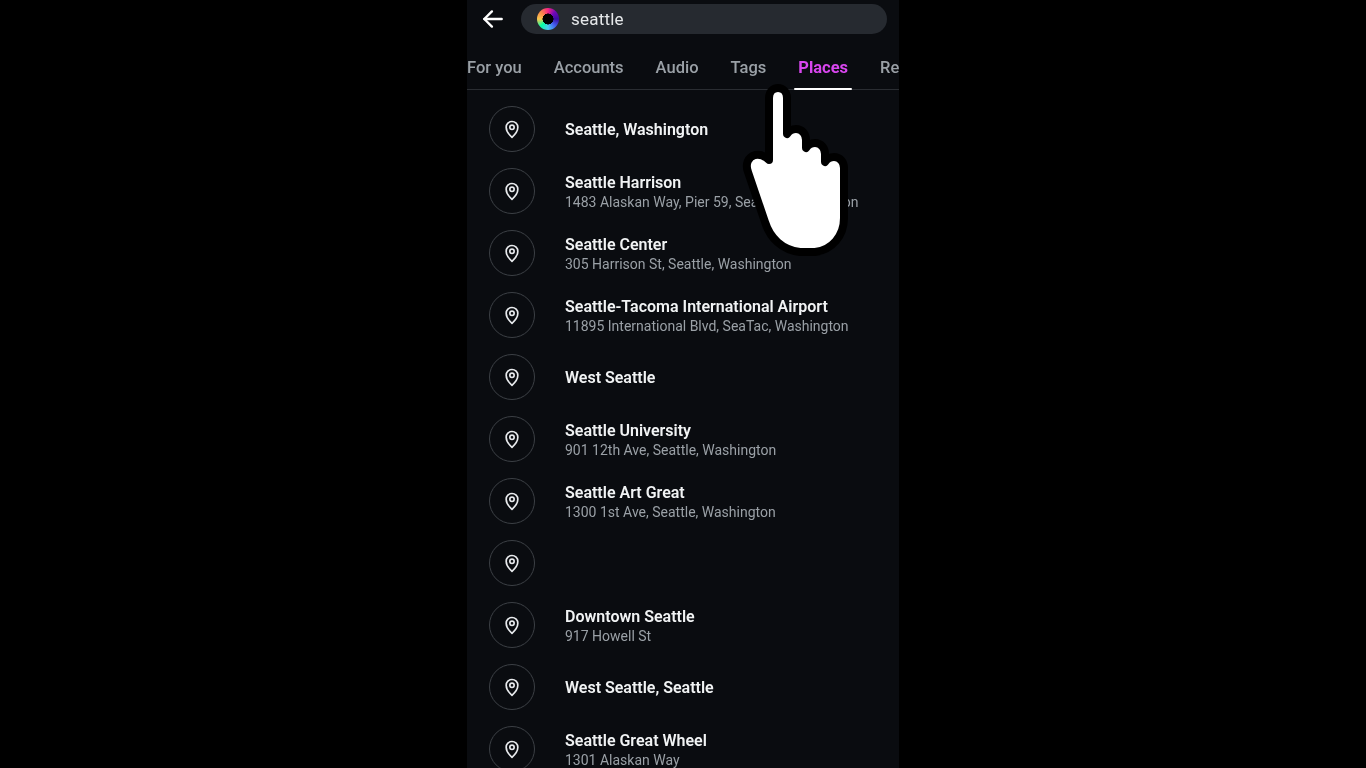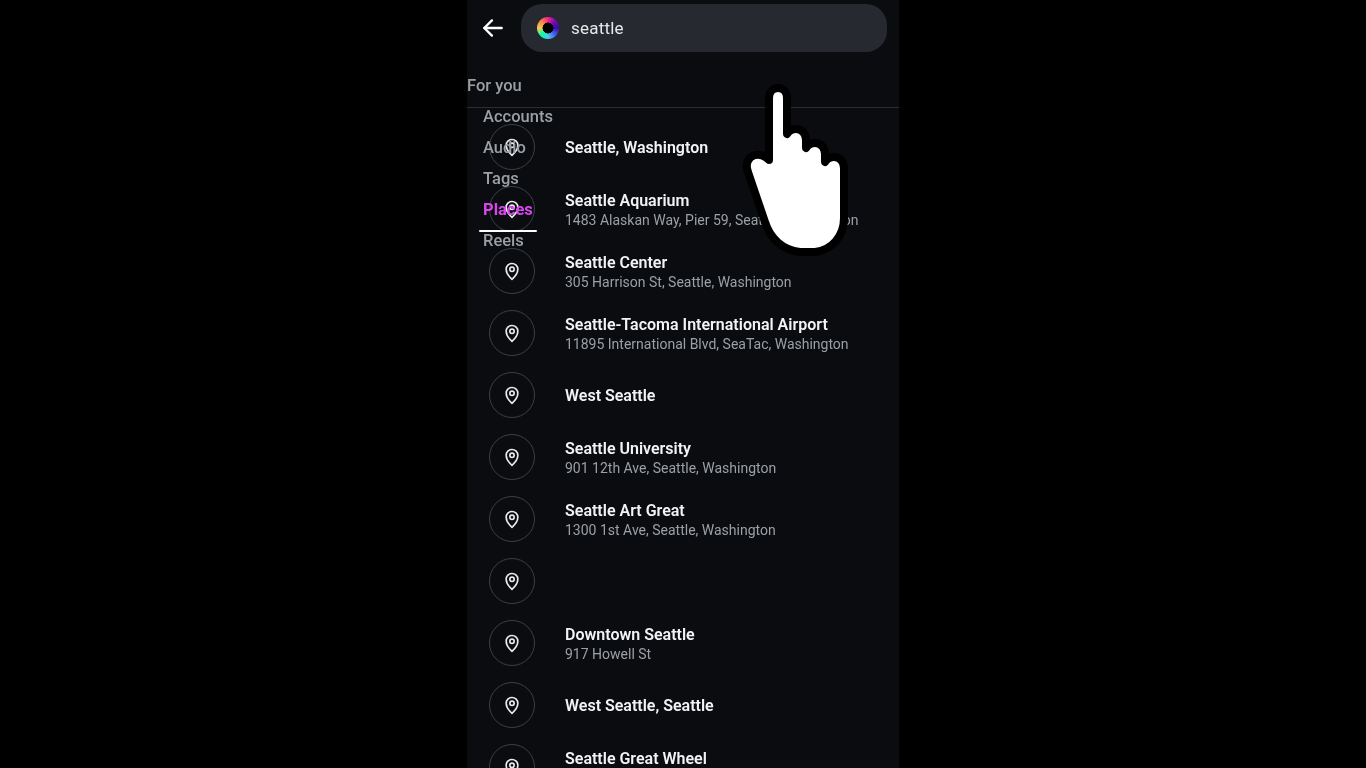--- a/index.html
+++ b/index.html
@@ -30,21 +30,21 @@
     width: 28px;
     height: 28px;
     display: flex;
     align-items: center;
     justify-content: center;
     cursor: pointer;
     flex: 0 0 auto;
   }
   .search-bar {
     flex: 1 1 auto;
-    height: 48px;
+    height: 30px;
     background: #262a30;
     border-radius: 21px;
     display: flex;
     align-items: center;
     padding: 0 16px;
     gap: 12px;
   }
   .logo-circle {
     width: 22px;
     height: 22px;
@@ -54,25 +54,24 @@
     flex: 0 0 auto;
   }
   .search-text {
     color: #e6e8ea;
     font-size: 17px;
     font-weight: 400;
     letter-spacing: 0.2px;
   }
   .tabs-row {
     display: flex;
-    align-items: flex-start;
+    align-items: center;
     padding: 18px 0 0 0;
     height: 50px;
     border-bottom: 1px solid #2a2d32;
-    flex-direction: column;
   }
   .tab {
     color: #9aa0a6;
     font-size: 16.5px;
     font-weight: 500;
     padding: 0 16px 12px 16px;
     cursor: pointer;
     position: relative;
     white-space: nowrap;
   }
@@ -190,21 +189,21 @@
     </div>
 
     <div class="result-row">
       <div class="pin-circle">
         <svg viewBox="0 0 24 24" fill="none" stroke-width="2" stroke-linecap="round" stroke-linejoin="round">
             <path d="M12 22s7-6.2 7-12a7 7 0 1 0-14 0c0 5.8 7 12 7 12z"></path>
             <circle cx="12" cy="10" r="2.6"></circle>
           </svg>
       </div>
       <div class="result-text">
-        <span class="result-title">Seattle Aquarium</span>
+        <span class="result-title">Seattle Harrison</span>
         <span class="result-sub">1483 Alaskan Way, Pier 59, Seattle, Washington</span>
       </div>
     </div>
 
     <div class="result-row">
       <div class="pin-circle">
         <svg viewBox="0 0 24 24" fill="none" stroke-width="2" stroke-linecap="round" stroke-linejoin="round">
             <path d="M12 22s7-6.2 7-12a7 7 0 1 0-14 0c0 5.8 7 12 7 12z"></path>
             <circle cx="12" cy="10" r="2.6"></circle>
           </svg>

